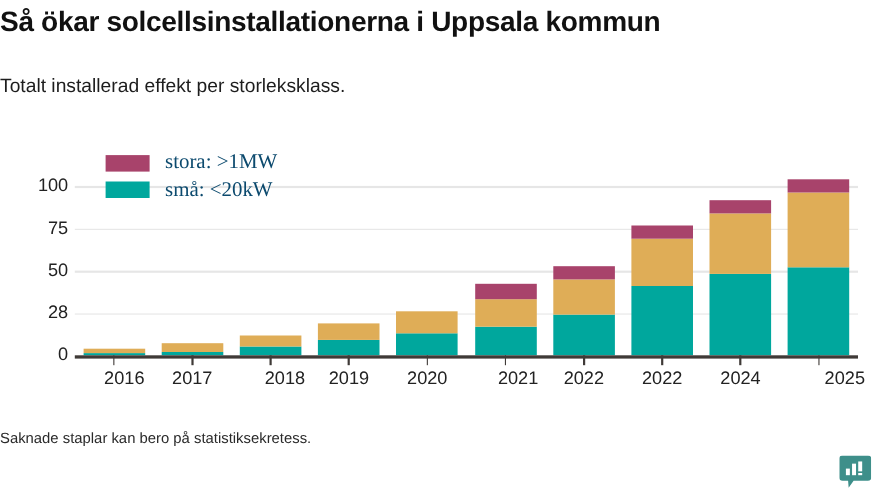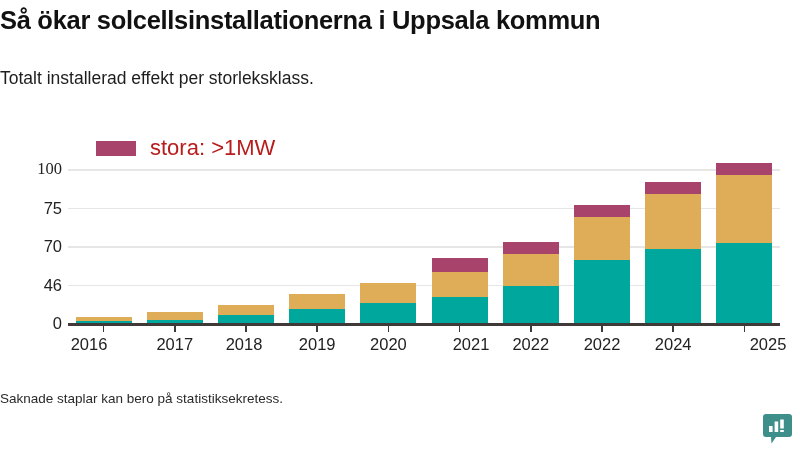--- a/index.html
+++ b/index.html
@@ -119,23 +119,24 @@
     align-items: center;
     height: 24.5px;
   }
   .legend-swatch {
     width: 40px;
     height: 15px;
     flex: 0 0 auto;
   }
   .legend-label {
     margin-left: 14px;
-    font-size: 22px;
-    color: #b91c1c;
-    white-space: nowrap;
+    font-size: 19px;
+    color: #0c4a6e;
+    white-space: nowrap;
+    font-family: Liberation Serif, serif;
   }
 
   
   #footnote {
     position: absolute;
     left: 0px;
     top: 391px;
     font-size: 13.5px;
     color: #2a2a2a;
     white-space: nowrap;
@@ -164,24 +165,24 @@
 
 <div id="chart-area">
   <div id="gridlines">
       <div class="gridline" style="top: 164.545px;"></div>
       <div class="gridline" style="top: 126.091px;"></div>
       <div class="gridline" style="top: 87.6364px;"></div>
       <div class="gridline" style="top: 49.1818px;"></div>
     </div>
   <div id="ytick-labels">
       <div class="ytick-label" style="top: 203px;">0</div>
-      <div class="ytick-label" style="top: 164.545px;">46</div>
-      <div class="ytick-label" style="top: 126.091px;">70</div>
+      <div class="ytick-label" style="top: 164.545px;">28</div>
+      <div class="ytick-label" style="top: 126.091px;">50</div>
       <div class="ytick-label" style="top: 87.6364px;">75</div>
-      <div class="ytick-label" style="top: 49.1818px; font-family: Liberation Serif, serif;">100</div>
+      <div class="ytick-label" style="top: 49.1818px;">100</div>
     </div>
   <div class="bars-layer" id="bars-layer">
       <div class="bar-group" style="left: 75.6px; width: 56px; height: 169.2px;">
         <div class="seg" style="background: rgb(0, 167, 157); bottom: 0px; height: 1.53818px;"></div>
         <div class="seg" style="background: rgb(223, 173, 87); bottom: 1.53818px; height: 4.61455px;"></div>
       </div>
       <div class="bar-group" style="left: 146.8px; width: 56px; height: 169.2px;">
         <div class="seg" style="background: rgb(0, 167, 157); bottom: 0px; height: 3.07636px;"></div>
         <div class="seg" style="background: rgb(223, 173, 87); bottom: 3.07636px; height: 7.69091px;"></div>
       </div>
@@ -218,25 +219,25 @@
         <div class="seg" style="background: rgb(168, 67, 107); bottom: 129.207px; height: 12.3055px;"></div>
       </div>
       <div class="bar-group" style="left: 716.4px; width: 56px; height: 169.2px;">
         <div class="seg" style="background: rgb(0, 167, 157); bottom: 0px; height: 79.9855px;"></div>
         <div class="seg" style="background: rgb(223, 173, 87); bottom: 79.9855px; height: 67.68px;"></div>
         <div class="seg" style="background: rgb(168, 67, 107); bottom: 147.665px; height: 12.3055px;"></div>
       </div>
     </div>
   <div id="xticks">
       <div class="xtick-mark" style="left: 102.8px;"></div>
-      <div class="xtick-label" style="left: 54px;">2016</div>
+      <div class="xtick-label" style="left: 78px;">2016</div>
       <div class="xtick-mark" style="left: 174px;"></div>
       <div class="xtick-label" style="left: 139.8px;">2017</div>
       <div class="xtick-mark" style="left: 245.2px;"></div>
-      <div class="xtick-label" style="left: 209px;">2018</div>
+      <div class="xtick-label" style="left: 224px;">2018</div>
       <div class="xtick-mark" style="left: 316.4px;"></div>
       <div class="xtick-label" style="left: 282.2px;">2019</div>
       <div class="xtick-mark" style="left: 387.6px;"></div>
       <div class="xtick-label" style="left: 353.4px;">2020</div>
       <div class="xtick-mark" style="left: 458.8px;"></div>
       <div class="xtick-label" style="left: 436px;">2021</div>
       <div class="xtick-mark" style="left: 530px;"></div>
       <div class="xtick-label" style="left: 495.8px;">2022</div>
       <div class="xtick-mark" style="left: 601.2px;"></div>
       <div class="xtick-label" style="left: 567px;">2022</div>
@@ -246,20 +247,24 @@
       <div class="xtick-label" style="left: 733px;">2025</div>
     </div>
   <div class="axis-baseline" style="top:203px;"></div>
 </div>
 
 <div id="legend">
     <div class="legend-row">
       <span class="legend-swatch" style="background: rgb(168, 67, 107);"></span>
       <span class="legend-label">stora: &gt;1MW</span>
     </div>
+    <div class="legend-row">
+      <span class="legend-swatch" style="background: rgb(0, 167, 157);"></span>
+      <span class="legend-label">små: &lt;20kW</span>
+    </div>
   </div>
 
 <div id="footnote">Saknade staplar kan bero på statistiksekretess.</div>
 
 <div id="brand">
   <span>
     <svg width="29" height="30" viewBox="0 0 29 30" aria-hidden="true">
       <path d="M3 0 H26 A3 3 0 0 1 29 3 V20 A3 3 0 0 1 26 23 H13 L8.5 29.5 L8 23 H3 A3 3 0 0 1 0 20 V3 A3 3 0 0 1 3 0 Z" fill="#3e8f8a"></path>
       <rect x="6" y="12" width="3.6" height="6" fill="#ffffff"></rect>
       <rect x="11.6" y="7.5" width="3.6" height="10.5" fill="#ffffff"></rect>

